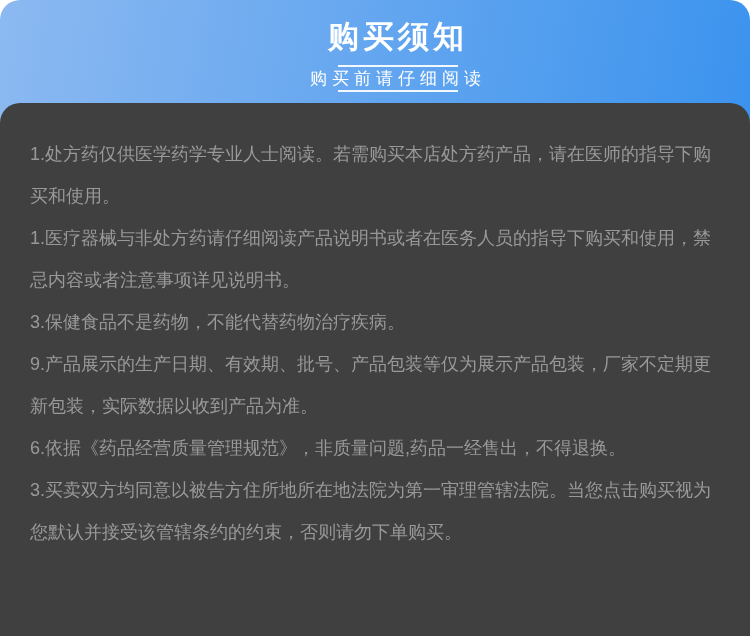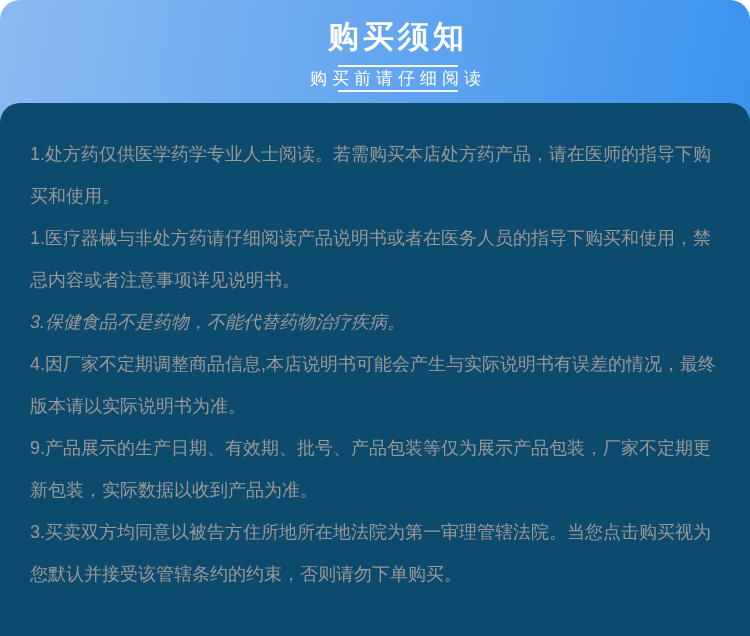--- a/index.html
+++ b/index.html
@@ -46,21 +46,21 @@
     font-size: 17px;
     color: #ffffff;
     letter-spacing: 5px;
     margin: 0 16px;
     white-space: nowrap;
   }
   .notice-card {
     position: relative;
     margin-top: -22px;
     height: 533px;
-    background: #0c4a6e;
+    background: #404040;
     border-radius: 20px 20px 0 0;
     padding: 30px 30px 10px 30px;
   }
   .notice-list {
     list-style: none;
   }
   .notice-item {
     font-size: 18px;
     line-height: 42px;
     color: #999999;
@@ -77,19 +77,19 @@
       <span class="subtitle-line"></span>
       <span class="header-subtitle">购买前请仔细阅读</span>
       <span class="subtitle-line"></span>
     </div>
   </div>
 
   <div class="notice-card">
     <ul class="notice-list">
         <li class="notice-item" style="color: rgb(153, 153, 153);">1.处方药仅供医学药学专业人士阅读。若需购买本店处方药产品，请在医师的指导下购买和使用。</li>
         <li class="notice-item" style="color: rgb(153, 153, 153);">1.医疗器械与非处方药请仔细阅读产品说明书或者在医务人员的指导下购买和使用，禁忌内容或者注意事项详见说明书。</li>
-        <li class="notice-item" style="color: rgb(153, 153, 153); font-style: italic;">3.保健食品不是药物，不能代替药物治疗疾病。</li>
-        <li class="notice-item" style="color: rgb(153, 153, 153);">4.因厂家不定期调整商品信息,本店说明书可能会产生与实际说明书有误差的情况，最终版本请以实际说明书为准。</li>
+        <li class="notice-item" style="color: rgb(153, 153, 153);">3.保健食品不是药物，不能代替药物治疗疾病。</li>
         <li class="notice-item" style="color: rgb(153, 153, 153);">9.产品展示的生产日期、有效期、批号、产品包装等仅为展示产品包装，厂家不定期更新包装，实际数据以收到产品为准。</li>
+        <li class="notice-item" style="color: rgb(153, 153, 153);">6.依据《药品经营质量管理规范》，非质量问题,药品一经售出，不得退换。</li>
         <li class="notice-item" style="color: rgb(153, 153, 153);">3.买卖双方均同意以被告方住所地所在地法院为第一审理管辖法院。当您点击购买视为您默认并接受该管辖条约的约束，否则请勿下单购买。</li>
       </ul>
   </div>
 </div>
 
 </body></html>

